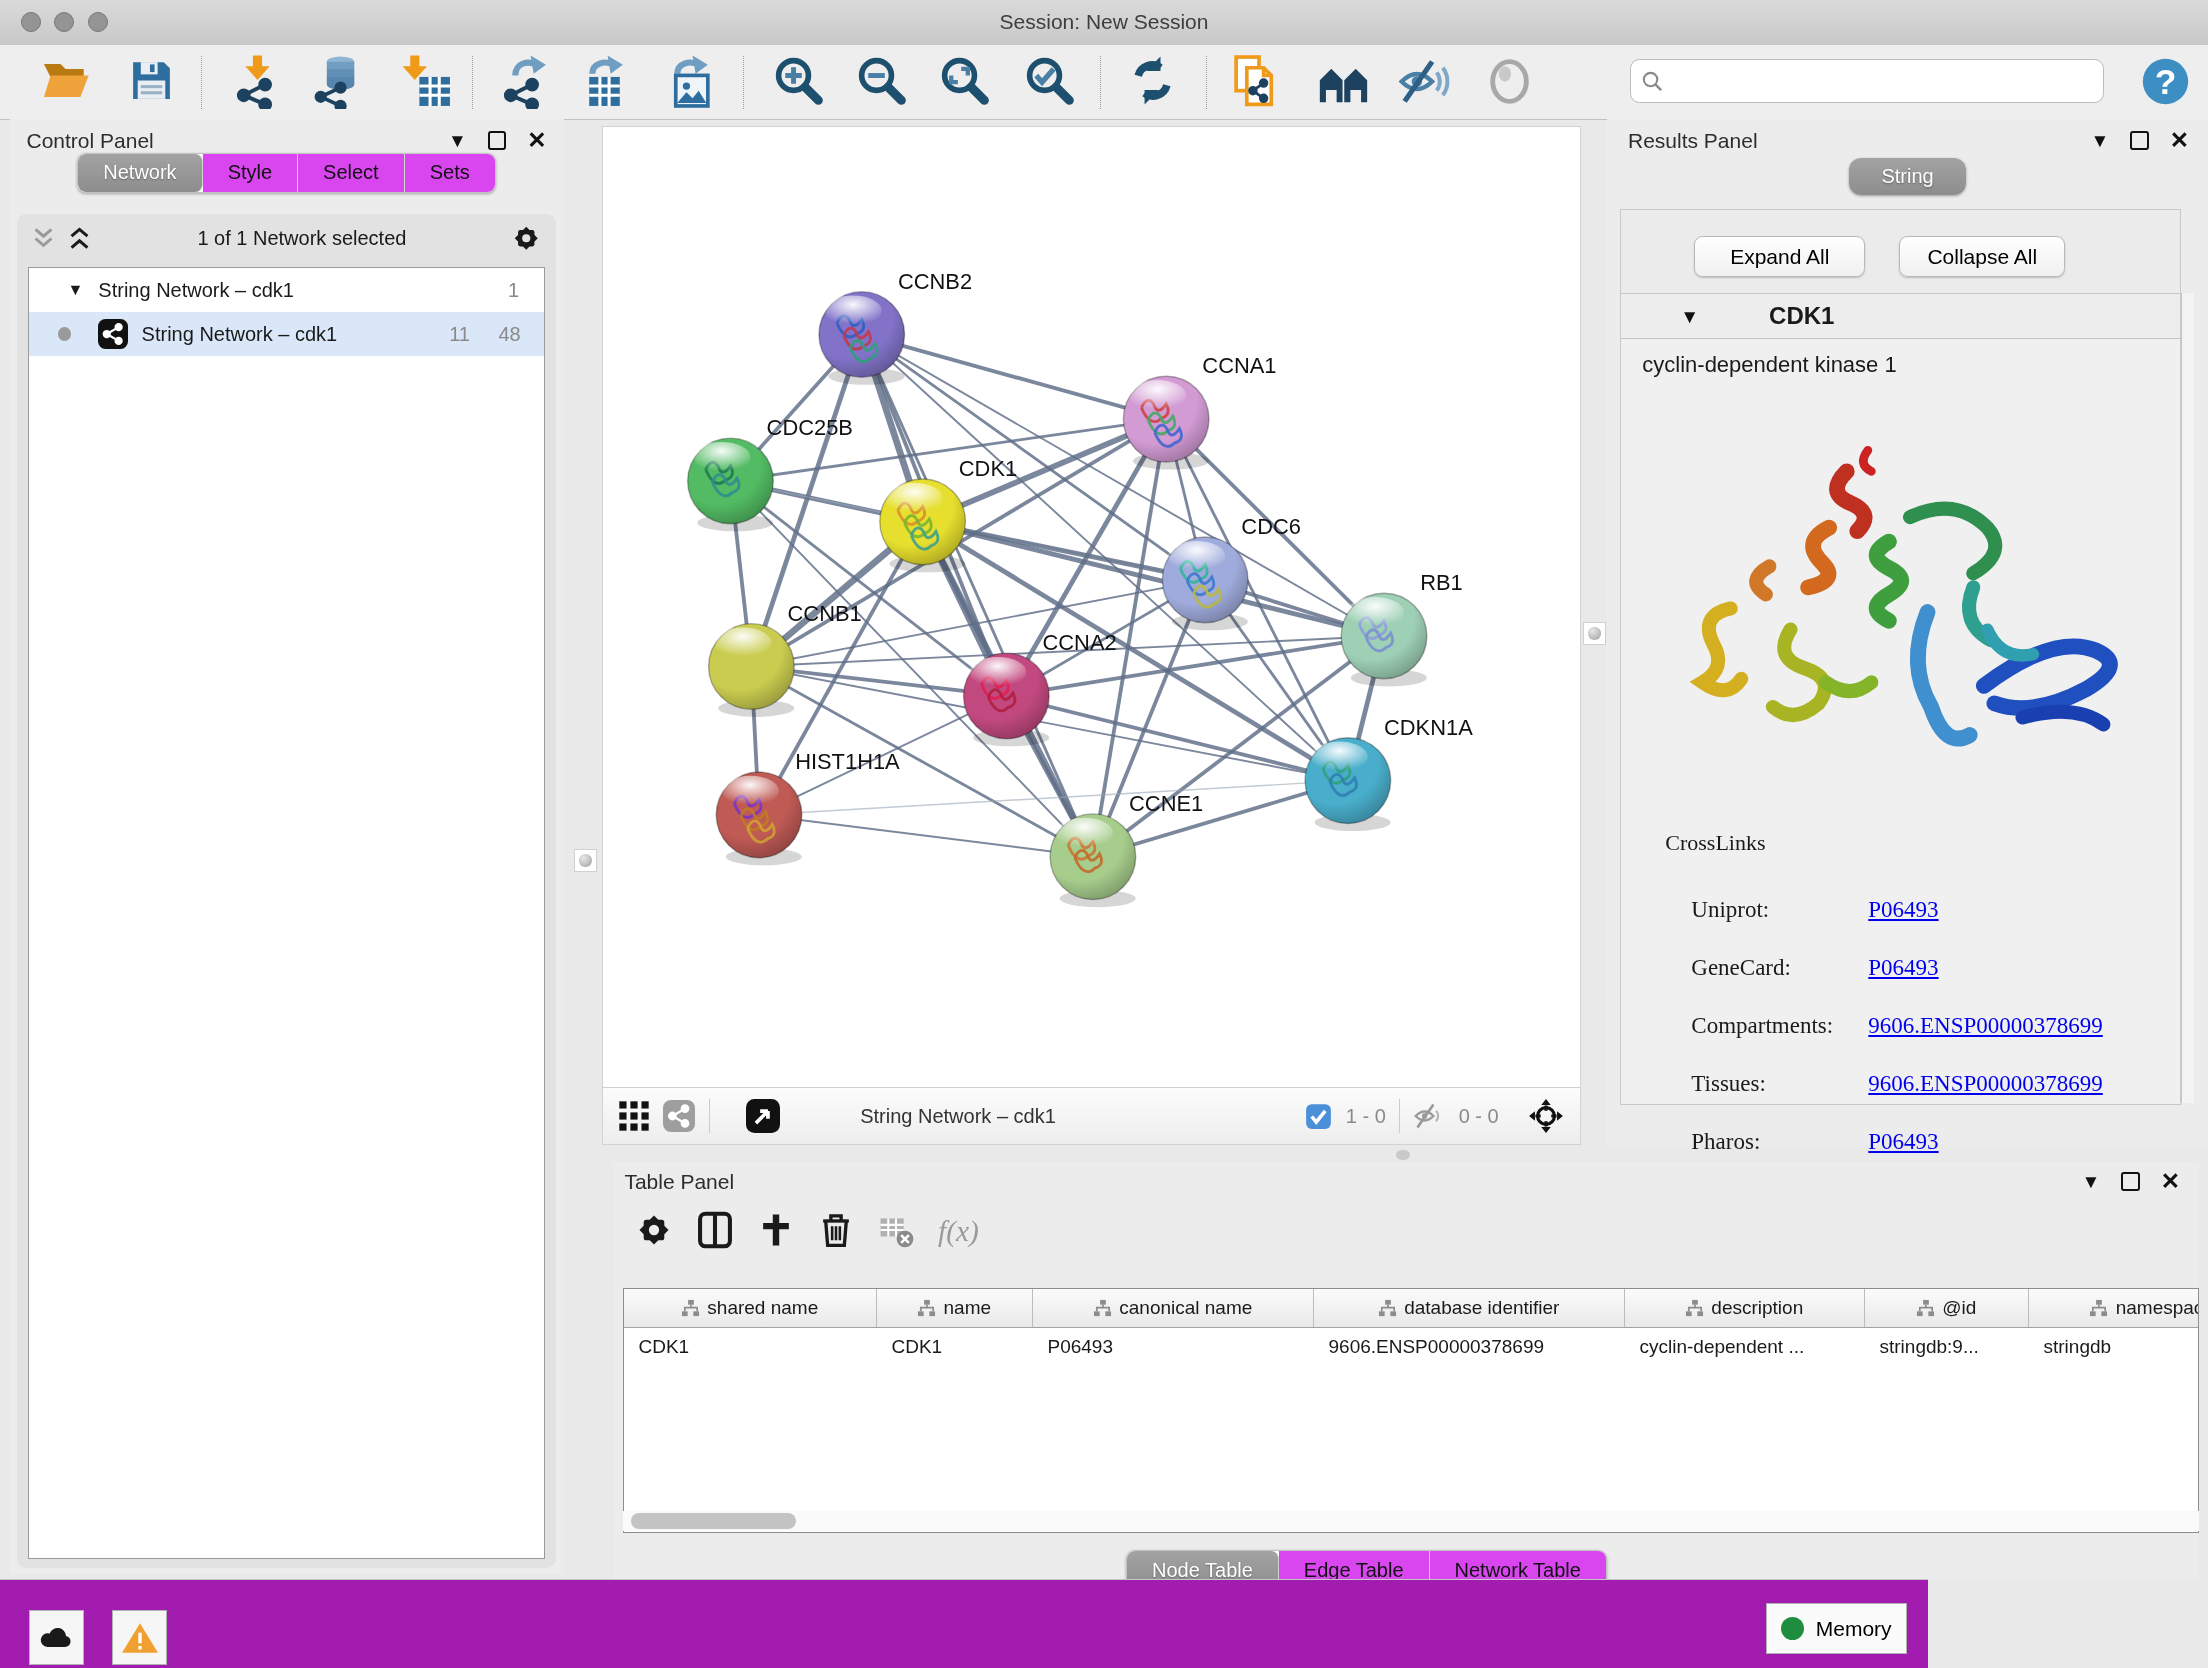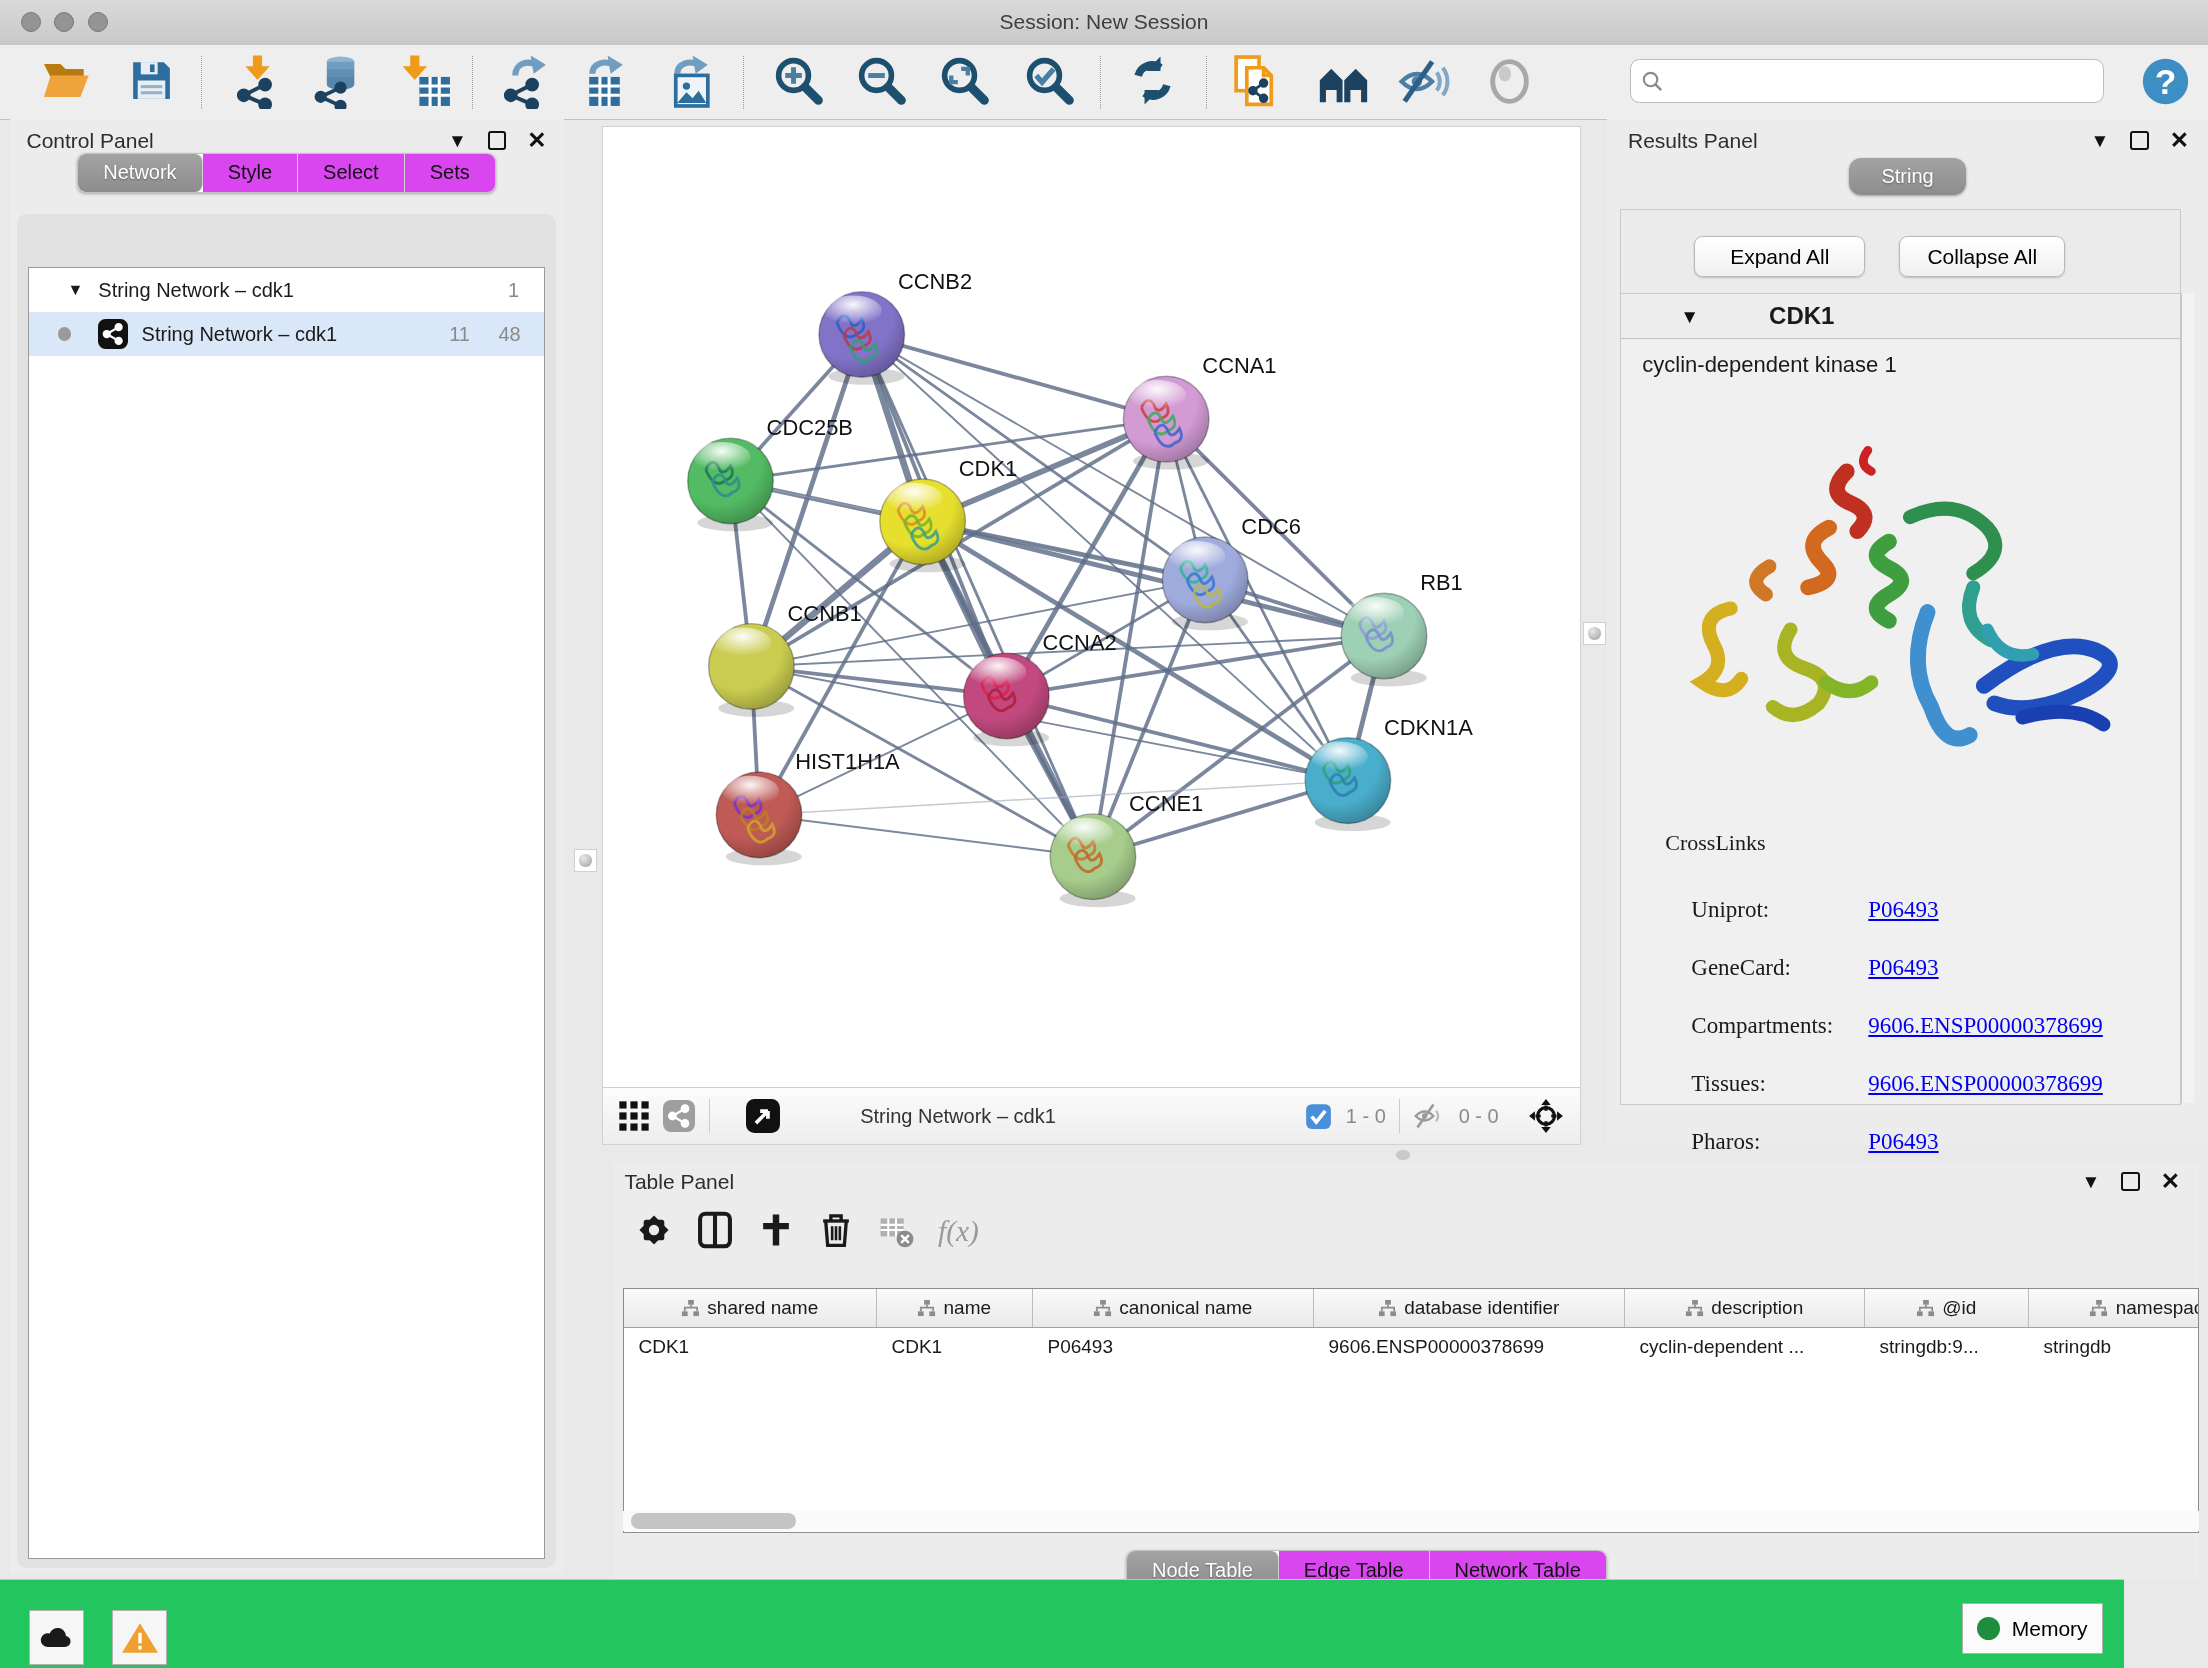--- a/index.html
+++ b/index.html
@@ -94,21 +94,21 @@
     border-right:1px solid #bcbcbc;box-sizing:border-box;overflow:hidden;white-space:nowrap;flex:none}
   .trow{display:flex;height:38px}
   .td{display:flex;align-items:center;font-size:19px;padding-left:15px;box-sizing:border-box;
       overflow:hidden;white-space:nowrap;flex:none}
   .c0{width:253px}.c1{width:156px}.c2{width:281px}.c3{width:311px}.c4{width:240px}.c5{width:164px}.c6{width:247px}
   .hscroll{position:absolute;left:9.5px;right:0;top:349px;height:20px;background:#fafafa}
   .hthumb{position:absolute;left:8.6px;top:1.9px;width:165px;height:16px;border-radius:8.6px;background:#c4c4c4}
   .tptabs{position:absolute;left:513px;top:388px}
 
   
-  .statusbar{left:0;top:1579px;width:2124px;height:89px;background:#22c55e;border-top:1px solid #c6c6c6}
+  .statusbar{left:0;top:1579px;width:1928px;height:89px;background:#a21caf;border-top:1px solid #c6c6c6}
   .sqbtn{position:absolute;width:55px;height:55px;top:30px;background:#f6f6f6;border:1px solid #b2b2b2;
     display:flex;align-items:center;justify-content:center;padding:0}
   .membtn{position:absolute;right:21px;top:23px;width:141px;height:51px;background:#fbfbfb;border:1px solid #b0b0b0;
     display:flex;align-items:center;justify-content:center;gap:11.4px;font-size:21px}
   .memdot{width:23px;height:23px;border-radius:50%;background:#1e8e3e}
 </style>
 </head>
 <body>
 
 <div class="abs titlebar">
@@ -288,20 +288,34 @@
   </div>
   <div class="cptabs">
     <div class="segwrap">
       <button class="seg active">Network</button>
       <button class="seg">Style</button>
       <button class="seg">Select</button>
       <button class="seg">Sets</button>
     </div>
   </div>
   <div class="cpbox">
+    <div class="cpstatus">
+      <svg viewBox="0 0 20 22" width="23" height="25" style="margin-right:13.3px">
+        <path d="M3 3l7 6 7-6M3 11l7 6 7-6" stroke="#9a9a9a" stroke-width="2.6" fill="none"></path>
+        </svg>
+      <svg viewBox="0 0 20 22" width="23" height="25">
+        <path d="M3 9l7-6 7 6M3 19l7-6 7 6" stroke="#1a1a1a" stroke-width="2.6" fill="none"></path>
+        </svg>
+      <span style="flex:1;text-align:center">1 of 1 Network selected</span>
+      <svg viewBox="0 0 28 28" width="28.5" height="28.5">
+        <rect x="6" y="6" width="16" height="16" transform="rotate(45 14 14)" fill="#1a1a1a"></rect>
+        <rect x="6" y="6" width="16" height="16" rx="2" fill="#1a1a1a"></rect>
+        <circle cx="14" cy="14" r="4" fill="#e2e2e2"></circle>
+        </svg>
+    </div>
     <div class="cplist">
       <div class="cprow">
         <span style="margin:0 15px 0 28.5px;font-size:16px">▼</span>
         <span>String Network – cdk1</span>
         <span class="gray" style="margin-left:auto;margin-right:15px">1</span>
       </div>
       <div class="cprow sel">
         <span style="width:13.3px;height:13.3px;border-radius:50%;background:#9a9a9a;margin:0 27px 0 19px"></span>
         <svg viewBox="0 0 24 24" width="30" height="30" style="margin-right:13.3px">
           <rect width="24" height="24" rx="6" fill="#111"></rect>

